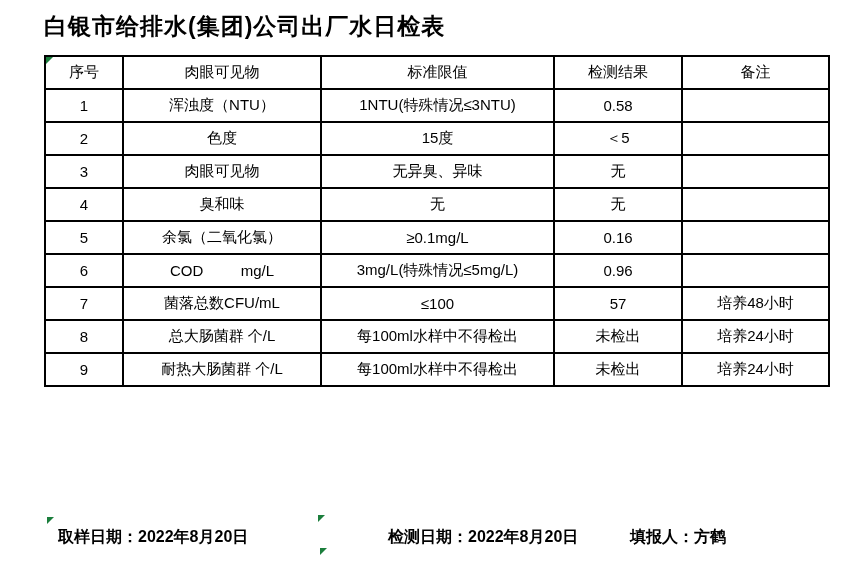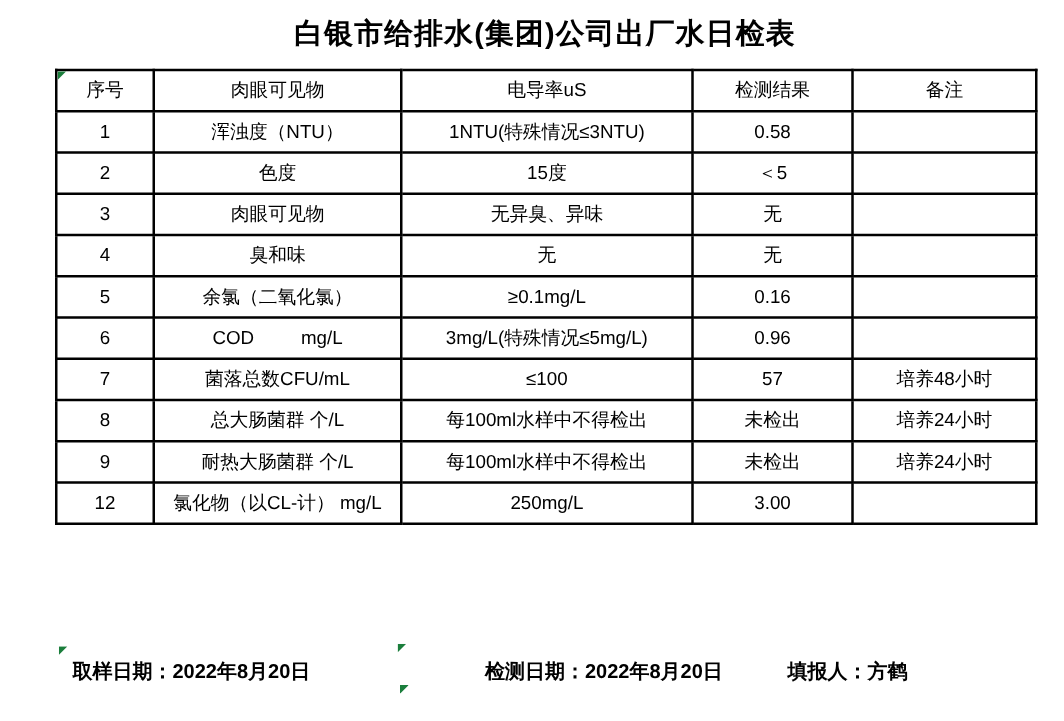--- a/index.html
+++ b/index.html
@@ -7,21 +7,21 @@
     width: 851px; height: 577px;
     background: #ffffff;
     font-family: "Liberation Sans", sans-serif;
     position: relative;
     overflow: hidden;
     color: #000000;
   }
   .title {
     position: absolute;
     top: 11px; left: 44px; width: 784px;
-    text-align: center;
+    text-align: left;
     font-size: 23px;
     font-weight: bold;
     letter-spacing: 1px;
     color: #000000;
   }
   table.report {
     position: absolute;
     top: 55px; left: 44px;
     width: 784px;
     border-collapse: collapse;
@@ -71,21 +71,21 @@
     <col style="width:78px">
       <col style="width:198px">
       <col style="width:233px">
       <col style="width:128px">
       <col style="width:147px">
   </colgroup>
   <thead>
     <tr>
       <th>序号</th>
       <th>肉眼可见物</th>
-      <th>电导率uS</th>
+      <th>标准限值</th>
       <th>检测结果</th>
       <th>备注</th>
     </tr>
   </thead>
   <tbody>
     <tr>
       <td>1</td>
       <td>浑浊度（NTU）</td>
       <td>1NTU(特殊情况≤3NTU)</td>
       <td>0.58</td>
@@ -140,27 +140,20 @@
       <td>未检出</td>
       <td>培养24小时</td>
     </tr>
     <tr>
       <td>9</td>
       <td>耐热大肠菌群 个/L</td>
       <td>每100ml水样中不得检出</td>
       <td>未检出</td>
       <td>培养24小时</td>
     </tr>
-    <tr>
-      <td>12</td>
-      <td>氯化物（以CL-计） mg/L</td>
-      <td>250mg/L</td>
-      <td>3.00</td>
-      <td></td>
-    </tr>
   </tbody>
 </table>
 
 <span class="foot foot-sample">取样日期：2022年8月20日</span>
 <span class="foot foot-test">检测日期：2022年8月20日</span>
 <span class="foot foot-reporter">填报人：方鹤</span>
 
 <div class="tri tri-header" style="background: rgb(27, 126, 60);"></div>
 <div class="tri tri-foot-a" style="background: rgb(27, 126, 60);"></div>
 <div class="tri tri-foot-b" style="background: rgb(27, 126, 60);"></div>

